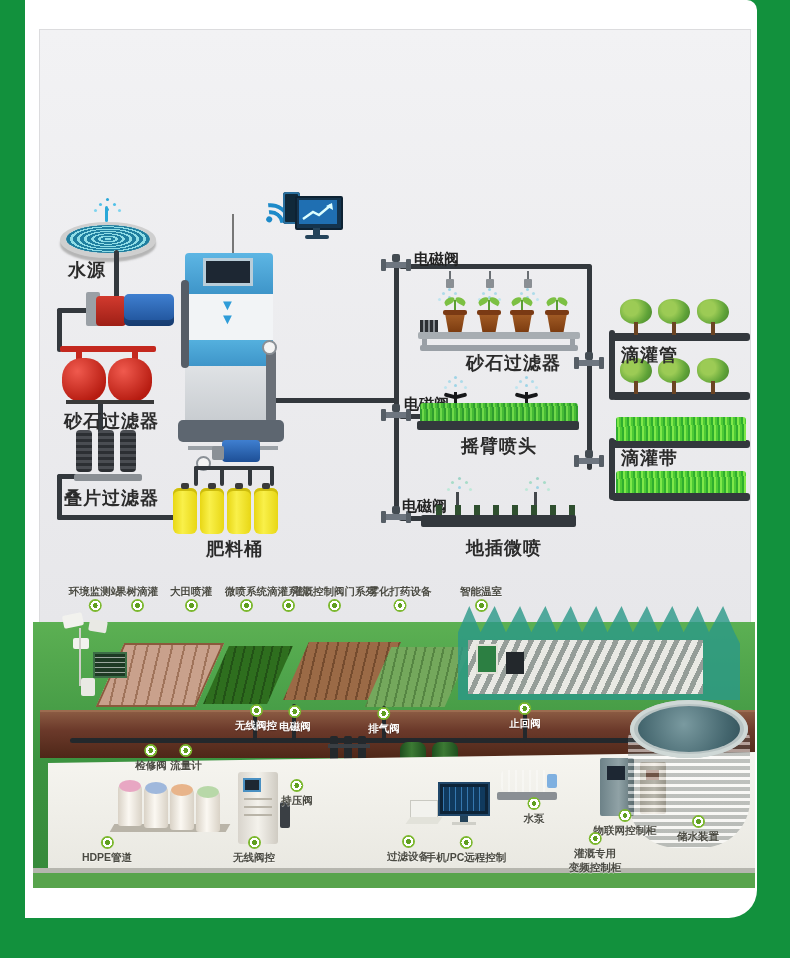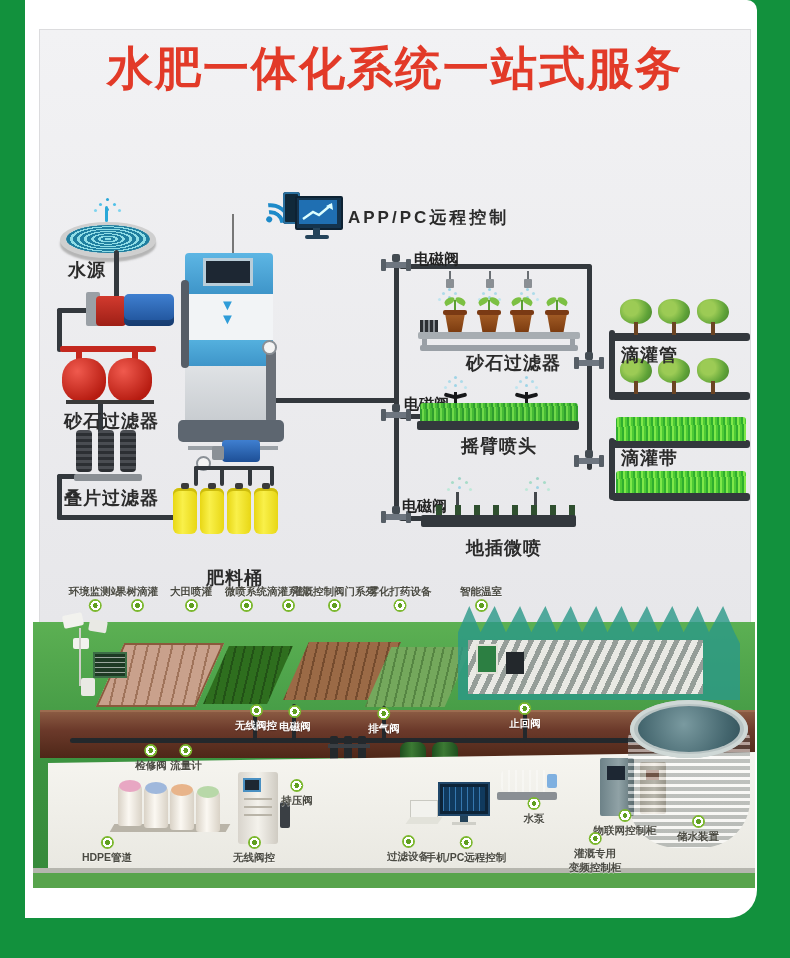--- a/index.html
+++ b/index.html
@@ -64,21 +64,20 @@
        border-radius:5px 5px 3px 3px;}
   .cyl .lid{position:absolute;left:1px;top:-4px;width:22px;height:12px;border-radius:50%;}
 </style>
 </head>
 <body>
 
 <div class="page">
   <div class="content"></div>
   <div class="panel"></div>
 
-  <div class="title">水肥一体化系统一站式服务</div>
 
   <div class="abs" style="left:58px;top:194px;width:100px;height:66px;">
     <span class="mist" style="left:48px;top:14px;background:#2aa8d8;box-shadow:-7px -5px 0 #4fc0e8,7px -5px 0 #4fc0e8,-12px 1px 0 #7fd4ef,12px 1px 0 #7fd4ef,0 -10px 0 #2aa8d8;"></span>
     <span class="abs" style="left:47px;top:12px;width:3px;height:16px;background:#2aa8d8;border-radius:2px;"></span>
     <span class="abs" style="left:2px;top:28px;width:96px;height:36px;border-radius:50%;background:#cfcfcf;box-shadow:0 4px 2px #b5b5b5;"></span>
     <span class="abs" style="left:8px;top:31px;width:84px;height:28px;border-radius:50%;
           background:repeating-radial-gradient(ellipse at 50% 50%,#8fdde6 0 3px,#1f7fa0 3px 7px);"></span>
   </div>
   <div class="lbl" style="left:68px;top:258px;">水源</div>
 
@@ -146,39 +145,38 @@
     <span class="pipe" style="left:8px;top:28px;width:80px;height:4px;"></span>
     <span class="pipe" style="left:8px;top:28px;width:4px;height:20px;"></span>
     <span class="pipe" style="left:34px;top:28px;width:4px;height:20px;"></span>
     <span class="pipe" style="left:62px;top:28px;width:4px;height:20px;"></span>
     <span class="pipe" style="left:84px;top:28px;width:4px;height:20px;"></span>
   </div>
   <div class="barrel" style="left:173px;top:488px;"></div>
   <div class="barrel" style="left:200px;top:488px;"></div>
   <div class="barrel" style="left:227px;top:488px;"></div>
   <div class="barrel" style="left:254px;top:488px;"></div>
-  <div class="lbl" style="left:206px;top:566px;">肥料桶</div>
+  <div class="lbl" style="left:206px;top:537px;">肥料桶</div>
 
   <div class="abs" style="left:250px;top:200px;width:40px;height:40px;transform:rotate(38deg);">
     <span class="abs" style="left:2px;top:2px;width:34px;height:34px;border:4px solid #1d8ac9;border-color:#1d8ac9 transparent transparent transparent;border-radius:50%;"></span>
     <span class="abs" style="left:9px;top:9px;width:20px;height:20px;border:4px solid #1d8ac9;border-color:#1d8ac9 transparent transparent transparent;border-radius:50%;"></span>
     <span class="abs" style="left:16px;top:17px;width:6px;height:6px;background:#1d8ac9;border-radius:50%;"></span>
   </div>
   <div class="abs" style="left:283px;top:190px;width:56px;height:52px;">
     <span class="abs" style="left:0;top:2px;width:17px;height:32px;background:#10293a;border-radius:3px;box-shadow:inset 0 0 0 2px #2a6f9e;"></span>
     <span class="abs" style="left:12px;top:6px;width:44px;height:30px;background:#14344e;border:2px solid #0d2233;border-radius:2px;"></span>
     <svg class="abs" style="left:16px;top:10px;" width="38" height="24" viewBox="0 0 38 24">
       <rect width="38" height="24" fill="#1f6fb2"></rect>
       <polyline points="4,19 14,12 20,15 32,5" stroke="#dff" stroke-width="2.4" fill="none"></polyline>
       <polygon points="33,3 34,10 27,6" fill="#dff"></polygon>
     </svg>
     <span class="abs" style="left:30px;top:38px;width:7px;height:7px;background:#24435a;"></span>
     <span class="abs" style="left:22px;top:45px;width:24px;height:4px;background:#24435a;border-radius:2px;"></span>
   </div>
-  <div class="lbl" style="left:348px;top:206px;font-size:17px;letter-spacing:3px;">APP/PC远程控制</div>
 
   <div class="valve" style="left:384px;top:262px;"></div>
   <div class="lbl-s" style="left:414px;top:250px;">电磁阀</div>
   <div class="valve" style="left:384px;top:412px;"></div>
   <div class="lbl-s" style="left:404px;top:395px;">电磁阀</div>
   <div class="valve" style="left:384px;top:514px;"></div>
   <div class="lbl-s" style="left:402px;top:497px;">电磁阀</div>
   <div class="valve" style="left:577px;top:360px;"></div>
   <div class="valve" style="left:577px;top:458px;"></div>
 

